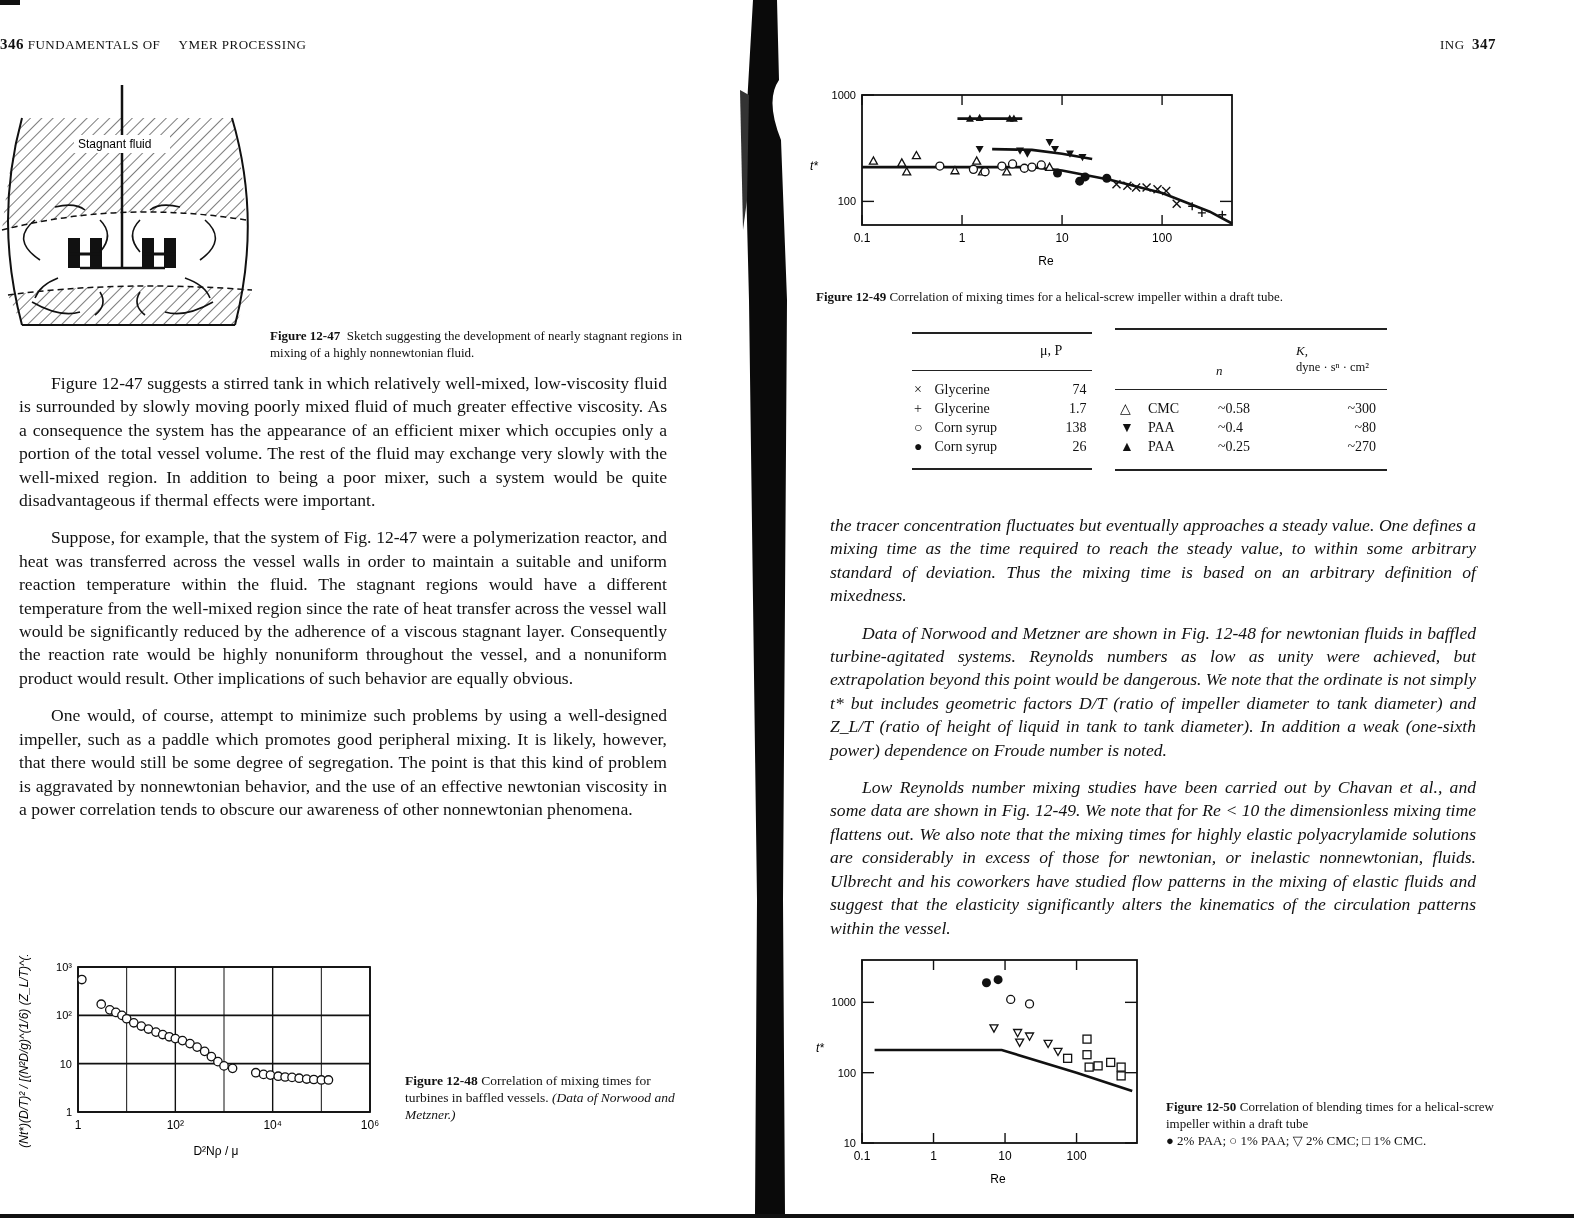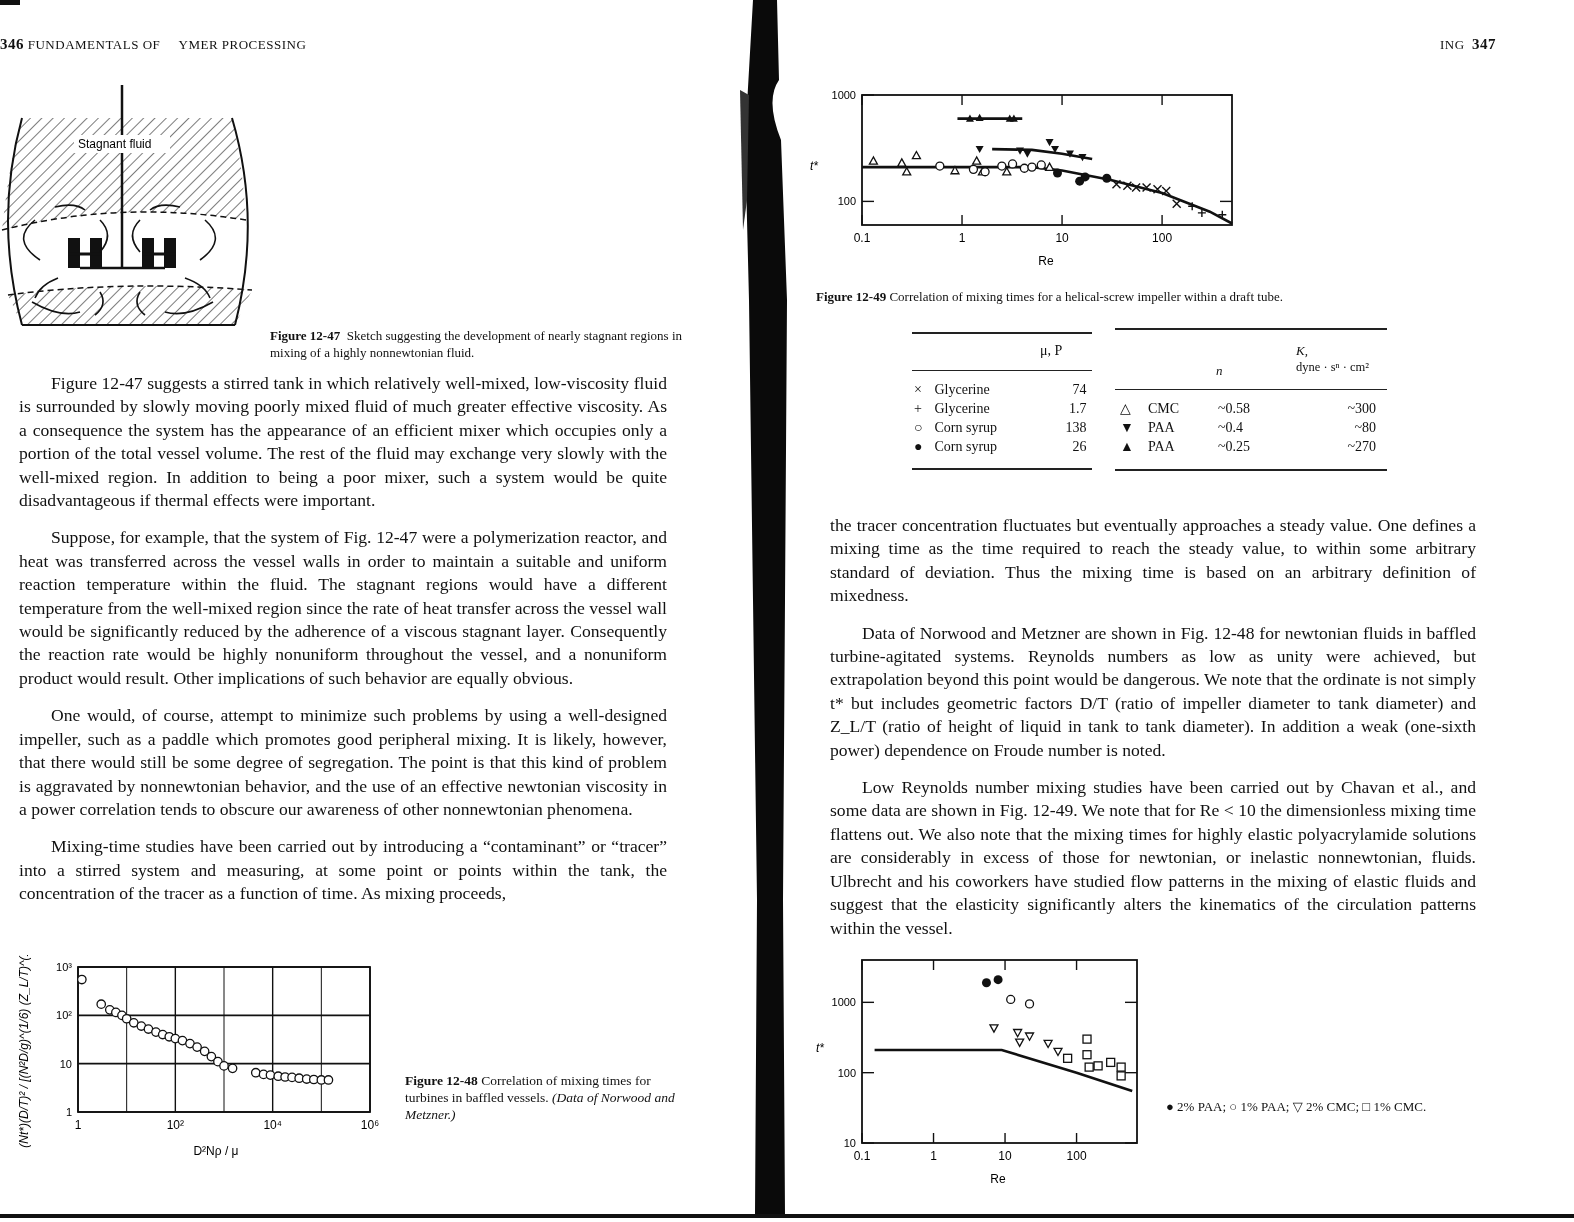--- a/index.html
+++ b/index.html
@@ -72,21 +72,20 @@
 
 <div class="cap" style="left:270px;top:285px;width:412px;margin-top:42px;">
   <div class="just"><b>Figure 12-47</b>&nbsp;
   <span>Sketch suggesting the development of nearly stagnant regions in mixing of a highly nonnewtonian fluid.</span></div>
 </div>
 
 <div class="para" style="left:5px;top:358px;width:676px;">
   <p>Figure 12-47 suggests a stirred tank in which relatively well-mixed, low-viscosity fluid is surrounded by slowly moving poorly mixed fluid of much greater effective viscosity. As a consequence the system has the appearance of an efficient mixer which occupies only a portion of the total vessel volume. The rest of the fluid may exchange very slowly with the well-mixed region. In addition to being a poor mixer, such a system would be quite disadvantageous if thermal effects were important.</p>
   <p>Suppose, for example, that the system of Fig. 12-47 were a polymerization reactor, and heat was transferred across the vessel walls in order to maintain a suitable and uniform reaction temperature within the fluid. The stagnant regions would have a different temperature from the well-mixed region since the rate of heat transfer across the vessel wall would be significantly reduced by the adherence of a viscous stagnant layer. Consequently the reaction rate would be highly nonuniform throughout the vessel, and a nonuniform product would result. Other implications of such behavior are equally obvious.</p>
   <p>One would, of course, attempt to minimize such problems by using a well-designed impeller, such as a paddle which promotes good peripheral mixing. It is likely, however, that there would still be some degree of segregation. The point is that this kind of problem is aggravated by nonnewtonian behavior, and the use of an effective newtonian viscosity in a power correlation tends to obscure our awareness of other nonnewtonian phenomena.</p>
-  <p>Mixing-time studies have been carried out by introducing a “contaminant” or “tracer” into a stirred system and measuring, at some point or points within the tank, the concentration of the tracer as a function of time. As mixing proceeds,</p>
 </div>
 
 <svg id="chart-48" style="position:absolute;left:0;top:955px;" width="400" height="230">
     <rect x="78" y="12" width="292" height="145" fill="none" stroke="#111" stroke-width="1.8"></rect>
     <line x1="78" y1="12" x2="78" y2="157" stroke="#111" stroke-width="1.4"></line>
     <text x="78" y="174" font-size="12" text-anchor="middle">1</text>
     <line x1="175.33333333333331" y1="12" x2="175.33333333333331" y2="157" stroke="#111" stroke-width="1.4"></line>
     <text x="175.33333333333331" y="174" font-size="12" text-anchor="middle">10²</text>
     <line x1="272.66666666666663" y1="12" x2="272.66666666666663" y2="157" stroke="#111" stroke-width="1.4"></line>
     <text x="272.66666666666663" y="174" font-size="12" text-anchor="middle">10⁴</text>
@@ -280,21 +279,21 @@
       </tr>
   <tr>
         <td>▲</td>
         <td>PAA</td>
         <td>~0.25</td>
         <td style="text-align:right">~270</td>
       </tr>
 </tbody>
   </table>
 
-<div class="para" style="left:816px;top:500px;width:674px;">
+<div class="para" style="left:816px;top:500px;width:674px;font-style:italic;">
   <p class="noind">the tracer concentration fluctuates but eventually approaches a steady value. One defines a mixing time as the time required to reach the steady value, to within some arbitrary standard of deviation. Thus the mixing time is based on an arbitrary definition of mixedness.</p>
   <p>Data of Norwood and Metzner are shown in Fig. 12-48 for newtonian fluids in baffled turbine-agitated systems. Reynolds numbers as low as unity were achieved, but extrapolation beyond this point would be dangerous. We note that the ordinate is not simply t* but includes geometric factors D/T (ratio of impeller diameter to tank diameter) and Z_L/T (ratio of height of liquid in tank to tank diameter). In addition a weak (one-sixth power) dependence on Froude number is noted.</p>
   <p>Low Reynolds number mixing studies have been carried out by Chavan et al., and some data are shown in Fig. 12-49. We note that for Re &lt; 10 the dimensionless mixing time flattens out. We also note that the mixing times for highly elastic polyacrylamide solutions are considerably in excess of those for newtonian, or inelastic nonnewtonian, fluids. Ulbrecht and his coworkers have studied flow patterns in the mixing of elastic fluids and suggest that the elasticity significantly alters the kinematics of the circulation patterns within the vessel.</p>
 </div>
 
 <svg id="chart-50" style="position:absolute;left:800px;top:955px;" width="360" height="230">
     <rect x="62" y="5" width="275" height="183" fill="none" stroke="#111" stroke-width="1.8"></rect>
     <line x1="62" y1="188" x2="62" y2="178" stroke="#111" stroke-width="1.4"></line>
     <line x1="62" y1="5" x2="62" y2="15" stroke="#111" stroke-width="1.4"></line>
     <text x="62" y="205" font-size="12" text-anchor="middle">0.1</text>
@@ -333,16 +332,18 @@
     <rect x="283.00992193382604" y="80.11569659631722" width="8" height="8" fill="#fff" stroke="#111" stroke-width="1.3"></rect>
     <rect x="294.08845323596194" y="106.85553252058985" width="8" height="8" fill="#fff" stroke="#111" stroke-width="1.3"></rect>
     <rect x="306.68243542741027" y="103.3940834461407" width="8" height="8" fill="#fff" stroke="#111" stroke-width="1.3"></rect>
     <rect x="317.13345888463436" y="108.10237708396335" width="8" height="8" fill="#fff" stroke="#111" stroke-width="1.3"></rect>
     <rect x="317.13345888463436" y="116.88918018439853" width="8" height="8" fill="#fff" stroke="#111" stroke-width="1.3"></rect>
     <text x="198" y="228" font-size="12" text-anchor="middle">Re</text>
     <text x="20" y="97" font-size="12" text-anchor="middle" font-style="italic">t*</text>
   </svg>
 
 <div class="cap" style="left:1166px;top:1098px;width:328px;font-size:13px;">
+  <div class="just"><b>Figure 12-50</b>
+  <span>Correlation of blending times for a helical-screw impeller within a draft tube</span></div>
   <div>● 2% PAA; ○ 1% PAA; ▽ 2% CMC; □ 1% CMC.</div>
 </div>
 
 <div class="bottombar"></div>
 
 </body></html>

